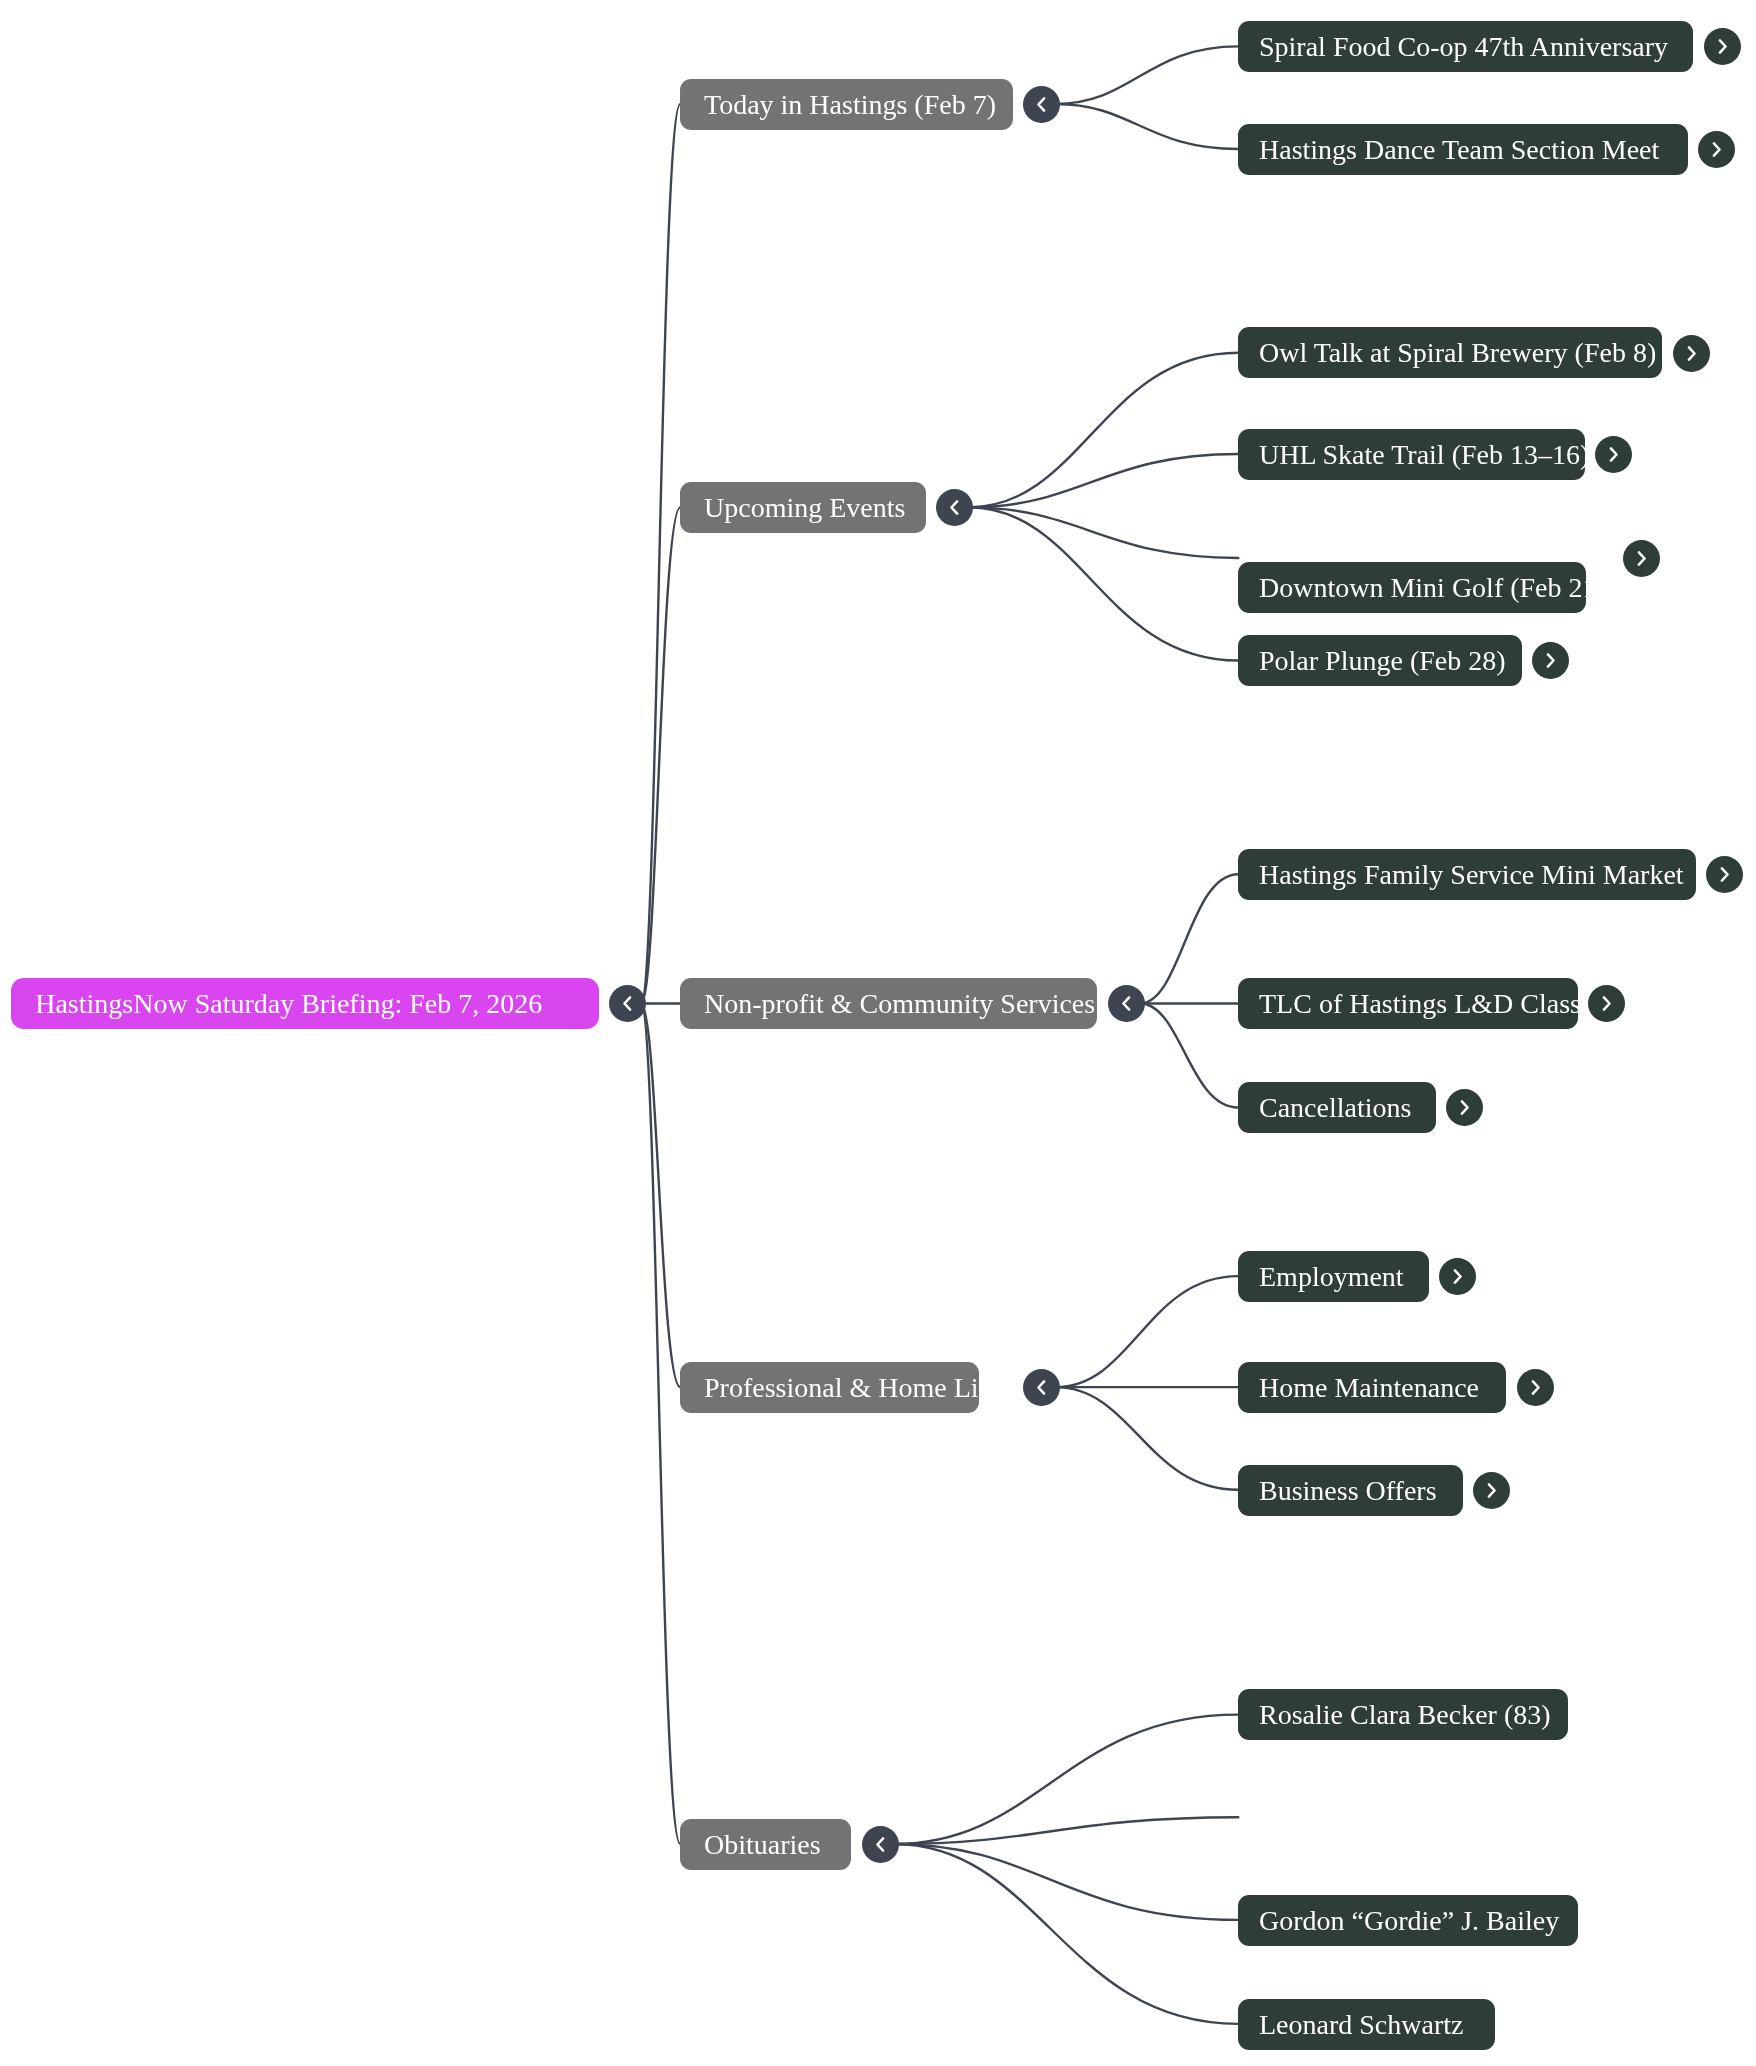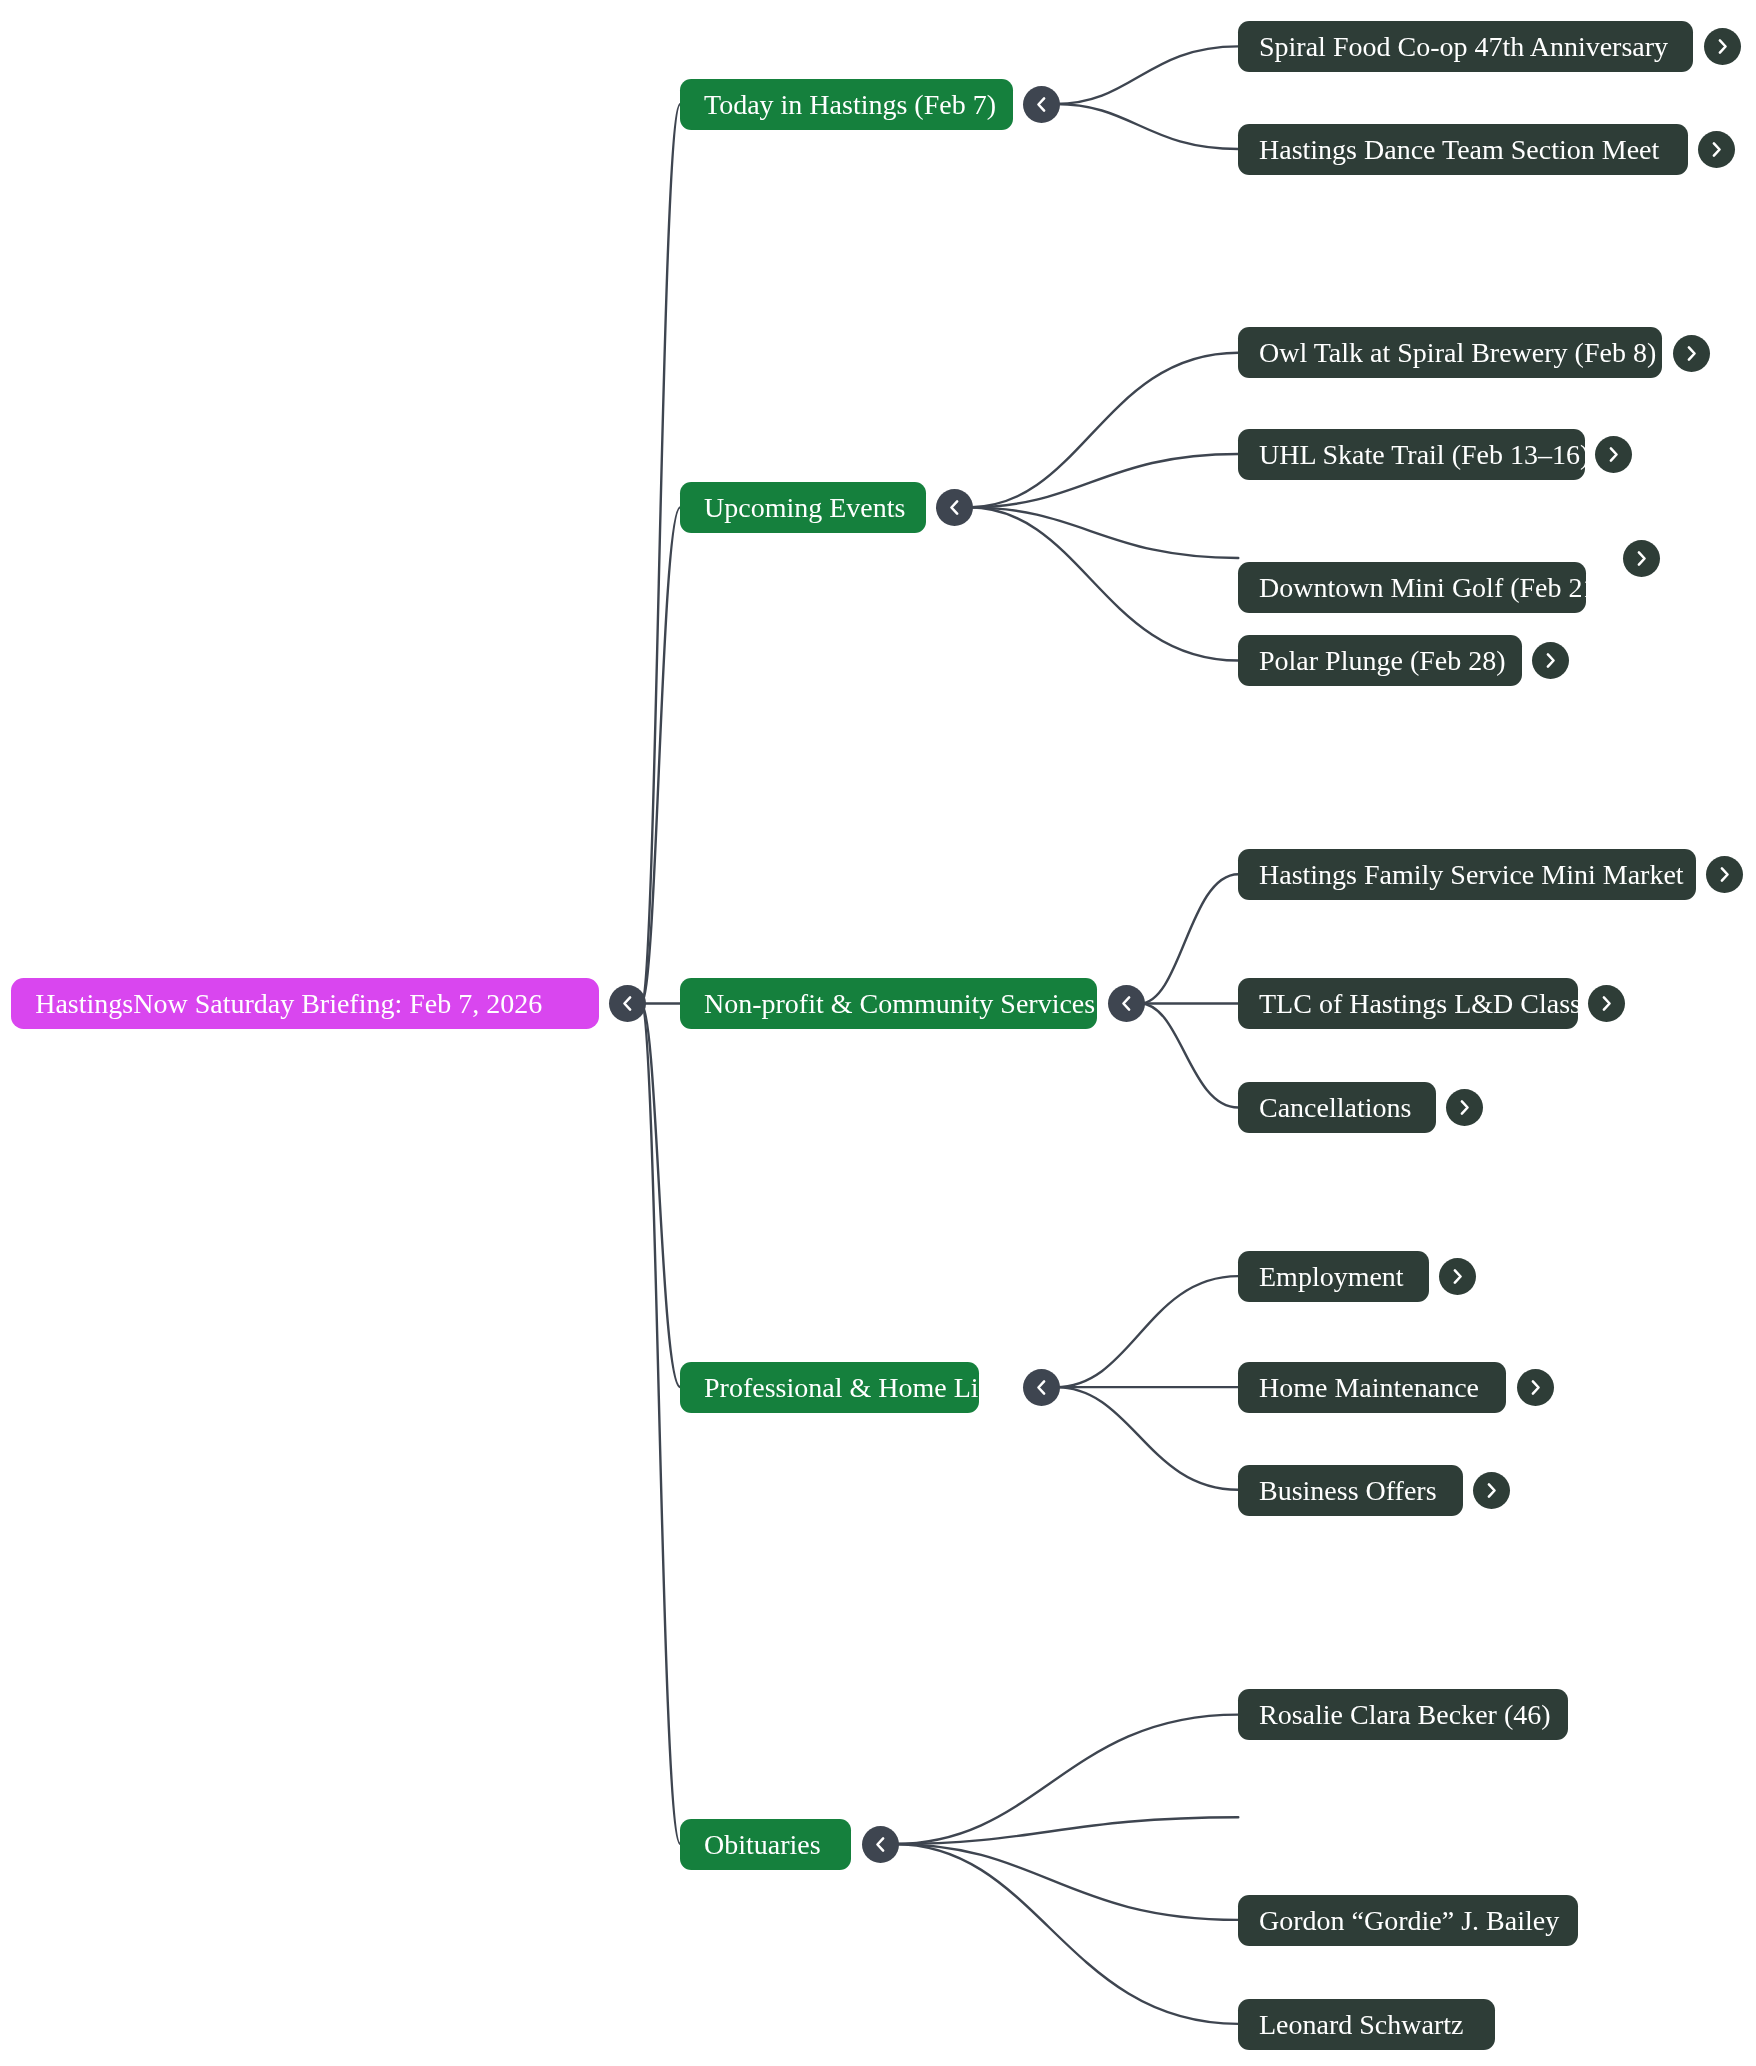--- a/index.html
+++ b/index.html
@@ -47,21 +47,21 @@
     width: 100%;
     overflow: visible;
   }
   .mm-node.level-root {
     background: #d946ef;
     font-size: 28px;
     padding: 0 24px;
     border-radius: 12.6px;
   }
   .mm-node.level-1 {
-    background: #15803d;
+    background: #737373;
     font-size: 28px;
     padding: 0 24px;
   }
   .mm-node.level-2 {
     background: #2e3d37;
     font-size: 28px;
     padding: 0 21px;
   }
   .toggle-badge {
     position: absolute;
@@ -248,21 +248,21 @@
       </div>
       <div class="mm-node level-1" style="left: 680px; top: 1819px; width: 171px; height: 51px;">
         <span class="mm-label">Obituaries</span>
       </div>
       <div class="toggle-badge collapse-badge" style="left: 862px; top: 1826px; width: 37px; height: 37px;">
         <svg width="21" height="21" viewBox="0 0 24 24">
           <path d="M15 5 L8.5 12 L15 19" fill="none" stroke="#ffffff" stroke-width="2.9" stroke-linecap="round" stroke-linejoin="round"></path>
         </svg>
       </div>
       <div class="mm-node level-2" style="left: 1238px; top: 1689px; width: 330px; height: 51px;">
-        <span class="mm-label">Rosalie Clara Becker (46)</span>
+        <span class="mm-label">Rosalie Clara Becker (83)</span>
       </div>
       <div class="mm-node level-2" style="left: 1238px; top: 1895px; width: 340px; height: 51px;">
         <span class="mm-label">Gordon “Gordie” J. Bailey</span>
       </div>
       <div class="mm-node level-2" style="left: 1238px; top: 1999px; width: 257px; height: 51px;">
         <span class="mm-label">Leonard Schwartz</span>
       </div>
     </div>
 </div>
 

